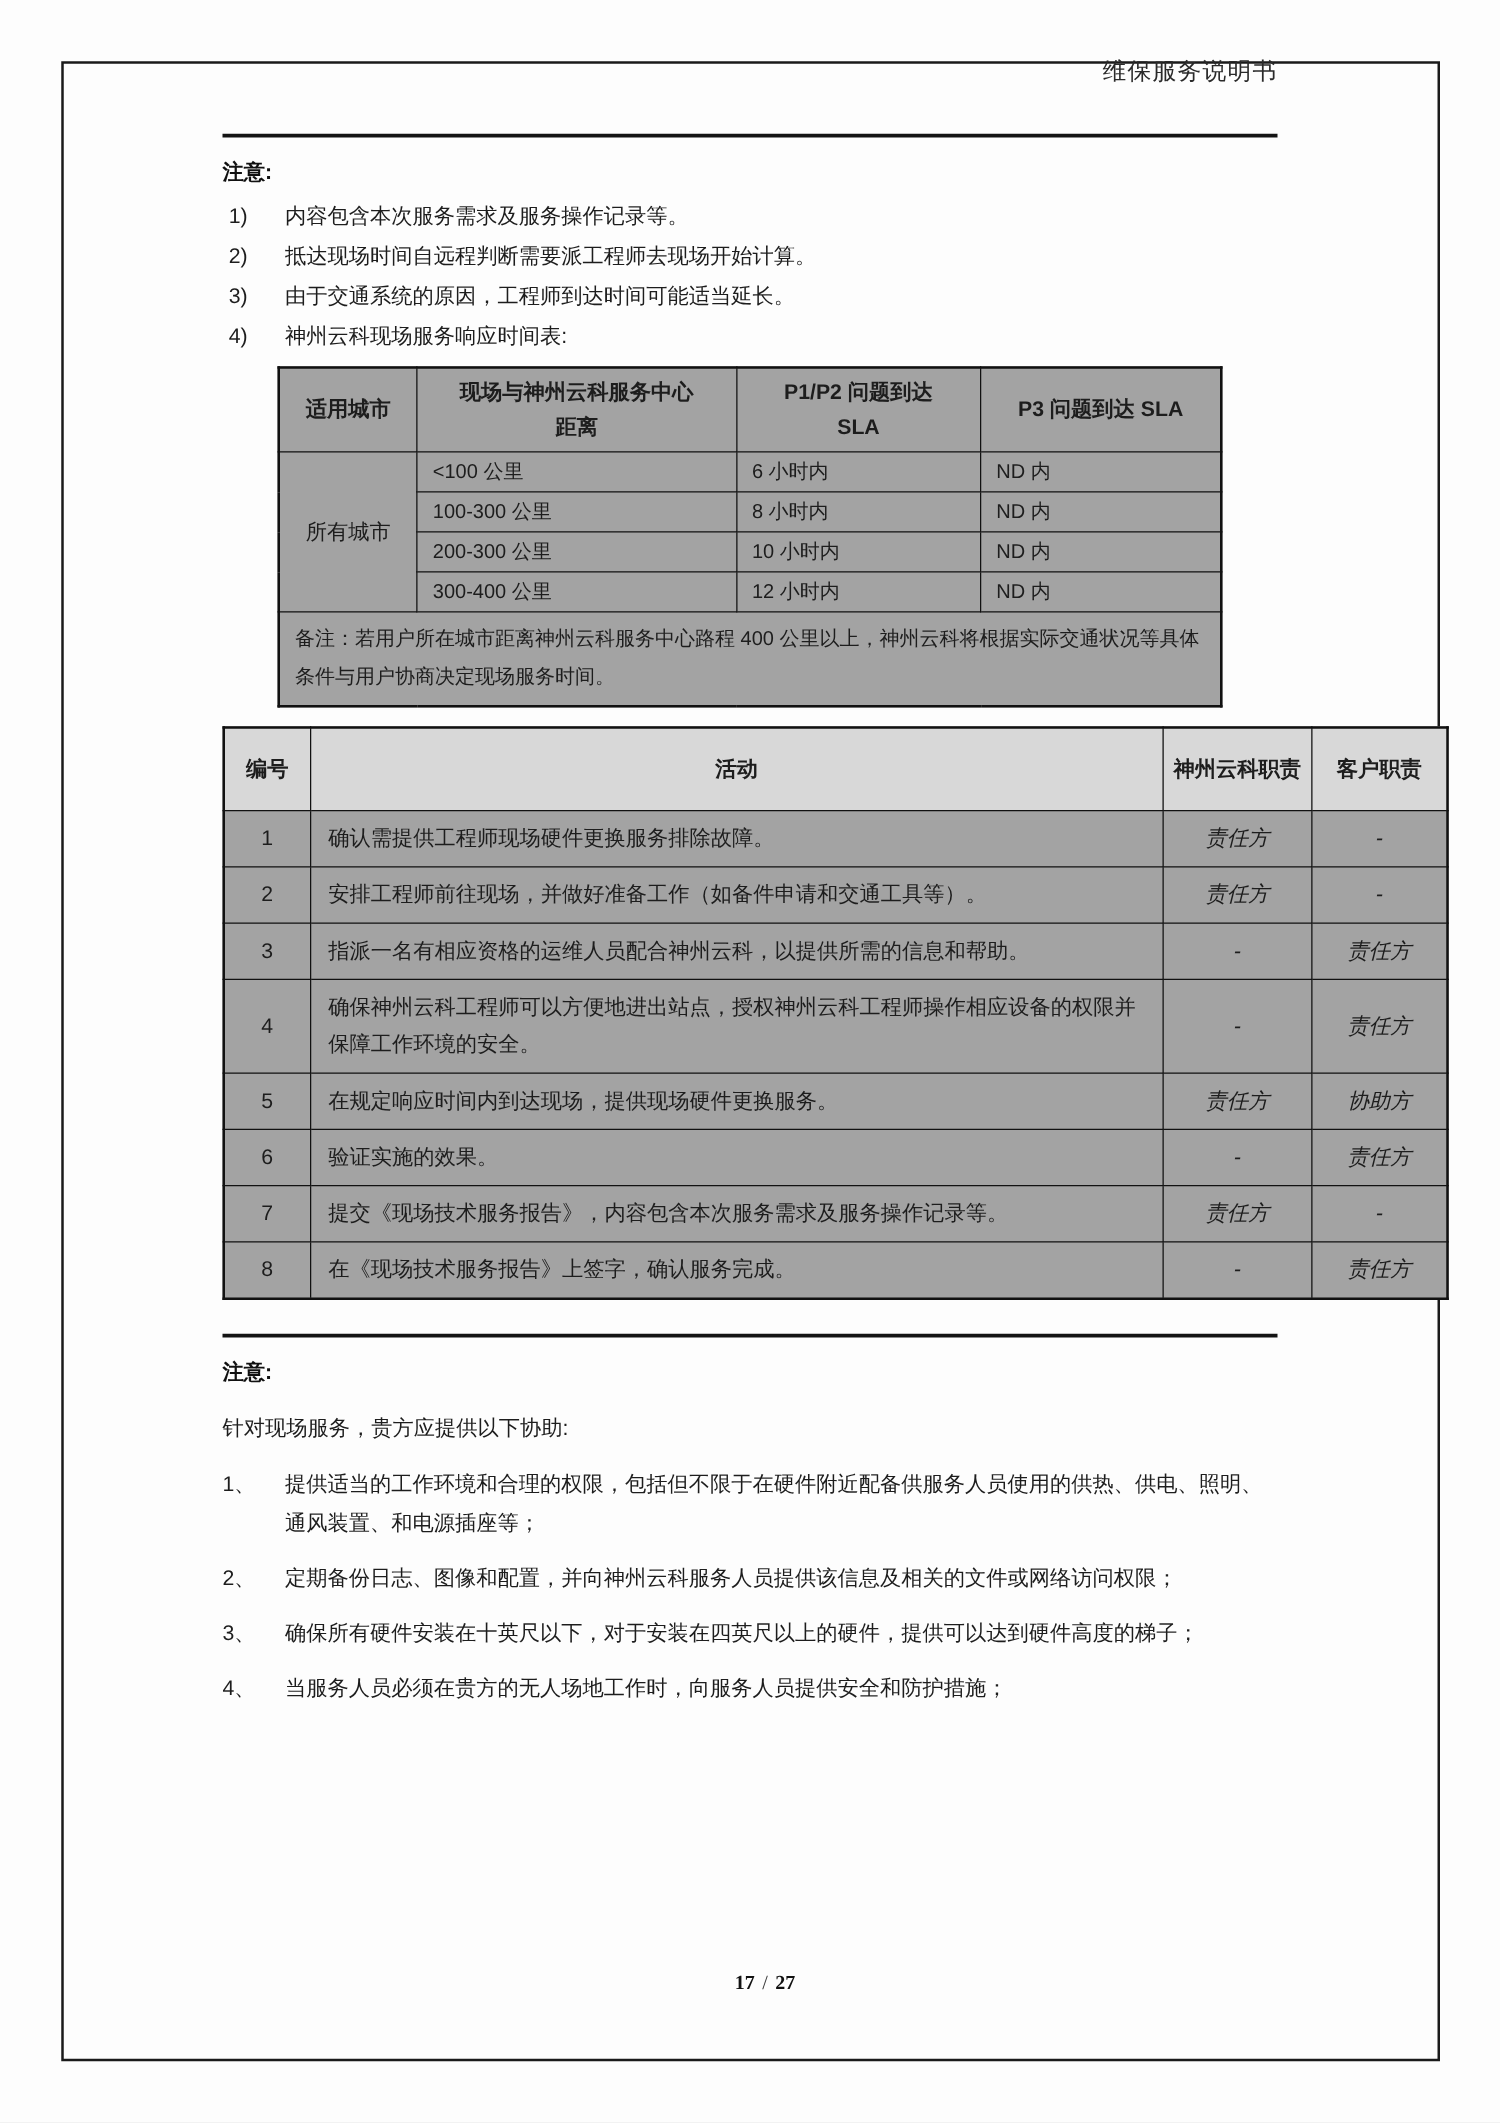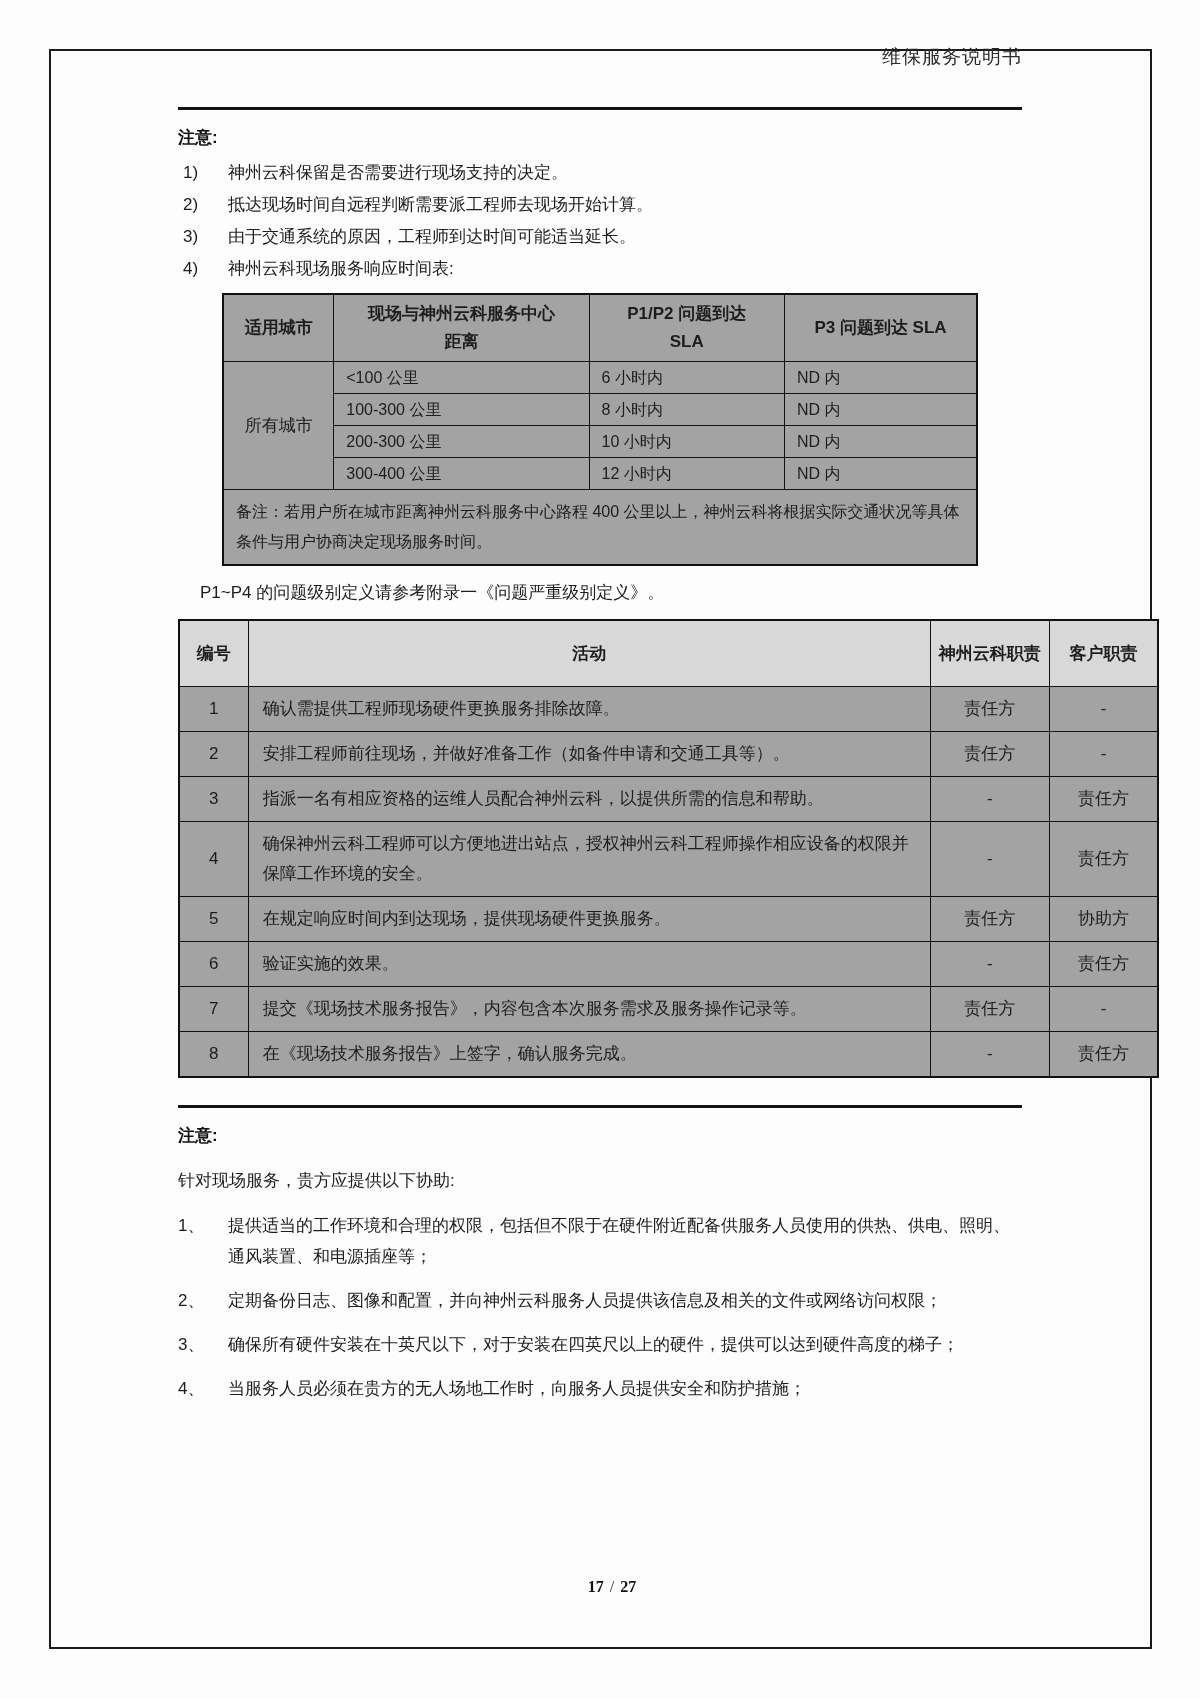--- a/index.html
+++ b/index.html
@@ -55,21 +55,21 @@
   
   .duty-table { width:981px; margin:15px auto 0 auto; border:2.5px solid #111; }
   .duty-table th, .duty-table td { border:1.6px solid #111; }
   .duty-table th {
     background:#d8d8d8; font-size:17px; font-weight:bold; text-align:center;
     vertical-align:middle; line-height:27px; padding:5px 6px; height:66px;
   }
   .duty-table td { font-size:17px; line-height:30px; padding:7px 10px; vertical-align:middle; }
   .duty-table td.no { text-align:center; }
   .duty-table td.act { text-align:left; padding-left:14px; }
-  .duty-table td.role { text-align:center; }
+  .duty-table td.role { text-align:center;font-style:italic; }
   .dcol-no { width:58px; } .dcol-act { width:572px; }
   .dcol-vendor { width:100px; } .dcol-cust { width:91px; }
 
   .intro-line { margin-top:22px; font-size:17px; }
   .num-list2 { margin-top:18px; }
   .num-item2 { display:flex; font-size:17px; line-height:31px; margin-bottom:13px; }
   .num-item2 .num { flex:none; width:50px; }
   .num-item2 .txt { flex:1; }
 
   .footer {
@@ -89,21 +89,21 @@
   <div class="content">
 
     <div class="doc-header">维保服务说明书</div>
     <div class="rule rule-top"></div>
 
     <div class="notice-label">注意:</div>
 
     <div class="num-list">
       <div class="num-item">
         <span class="num">1)</span>
-        <span class="txt">神州云科保留是否需要进行现场支持的决定。</span>
+        <span class="txt">内容包含本次服务需求及服务操作记录等。</span>
       </div>
       <div class="num-item">
         <span class="num">2)</span>
         <span class="txt">抵达现场时间自远程判断需要派工程师去现场开始计算。</span>
       </div>
       <div class="num-item">
         <span class="num">3)</span>
         <span class="txt">由于交通系统的原因，工程师到达时间可能适当延长。</span>
       </div>
       <div class="num-item">
@@ -146,21 +146,20 @@
         <td>300-400 公里</td>
         <td>12 小时内</td>
         <td>ND 内</td>
       </tr>
       <tr>
         <td class="remark" colspan="4">备注：若用户所在城市距离神州云科服务中心路程 400 公里以上，神州云科将根据实际交通状况等具体条件与用户协商决定现场服务时间。</td>
       </tr>
     </tbody>
       </table>
 
-    <div class="p-note">P1~P4 的问题级别定义请参考附录一《问题严重级别定义》。</div>
 
 
     <table class="duty-table">
       <colgroup>
         <col class="dcol-no">
           <col class="dcol-act">
           <col class="dcol-vendor">
           <col class="dcol-cust">
       </colgroup>
       <tbody>

